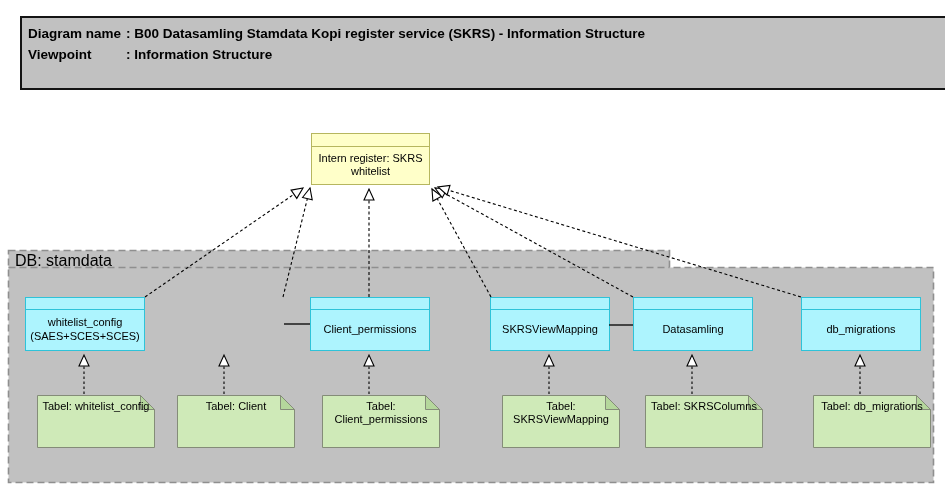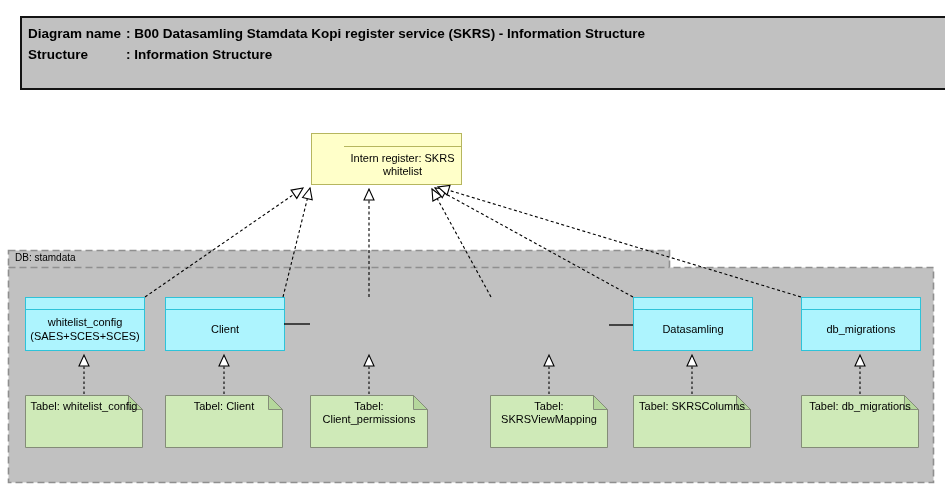--- a/index.html
+++ b/index.html
@@ -14,41 +14,41 @@
   .stage{position:relative;width:945px;height:495px;background:#fff;overflow:hidden;}
 
   
   .hdr{position:absolute;left:8px;top:16px;width:923px;height:65px;
        background:var(--header-fill);border:2px solid #141414;
        padding:5px 0 0 6px;box-sizing:content-box;margin-left:12px;}
   .hdr-row{font-size:13.5px;font-weight:bold;line-height:21px;white-space:nowrap;}
   .hdr-label{display:inline-block;width:98px;}
 
   
-  .container-label{position:absolute;left:15px;top:252px;font-size:10px;}
+  .container-label{position:absolute;left:15px;top:252px;font-size:16px;}
 
   
   .node-label{font-size:11px;line-height:1.22;text-align:center;}
 
   
   .register{position:absolute;left:311px;top:133px;width:117px;height:50px;
-            background:var(--register-fill);border:1px solid var(--register-border);padding-left:32px;}
+            background:var(--register-fill);border:1px solid var(--register-border);}
   .register-head{height:12px;border-bottom:1px solid var(--register-border);}
   .register .node-label{display:flex;align-items:center;justify-content:center;
             height:36px;padding:0 2px;}
 
   
   .entity{position:absolute;top:297px;width:118px;height:52px;
           background:var(--entity-fill);border:1px solid var(--entity-border);}
   .entity-head{height:11px;border-bottom:1px solid var(--entity-border);}
   .entity .node-label{display:flex;align-items:center;justify-content:center;
           height:39px;padding:0 2px;}
 
   
-  .note{position:absolute;top:395px;width:118px;height:53px;}
+  .note{position:absolute;top:395px;width:118px;height:53px;margin-left:12px;}
   .note-shape{position:absolute;left:0;top:0;}
   .note .node-label{position:absolute;left:4px;right:4px;top:5px;}
 
   svg.layer{position:absolute;left:0;top:0;pointer-events:none;}
 </style>
 </head>
 <body>
 
 <div class="stage">
 
@@ -56,36 +56,40 @@
     <polygon points="8.5,250.5 669.5,250.5 669.5,267.5 933.5,267.5 933.5,482.5 8.5,482.5" style="fill:var(--container-fill);stroke:var(--container-border)" stroke-width="1.6" stroke-dasharray="7 4"></polygon>
     <line x1="8.5" y1="267.5" x2="669.5" y2="267.5" style="stroke:var(--container-border)" stroke-width="1.6" stroke-dasharray="7 4"></line>
   </svg>
   <div class="container-label">DB: stamdata</div>
 
   <div class="hdr">
     <div class="hdr-row">
       <span class="hdr-label">Diagram name</span><span>: B00 Datasamling Stamdata Kopi register service (SKRS) - Information Structure</span>
     </div>
     <div class="hdr-row">
-      <span class="hdr-label">Structure</span><span>: Information Structure</span>
+      <span class="hdr-label">Viewpoint</span><span>: Information Structure</span>
     </div>
   </div>
 
   <div class="register">
     <div class="register-head"></div>
     <div class="node-label">Intern register: SKRS whitelist</div>
   </div>
 
   <div class="entity" style="left:25px">
     <div class="entity-head"></div>
     <div class="node-label">whitelist_config (SAES+SCES+SCES)</div>
   </div>
-  <div class="entity" style="left:165px">
+  <div class="entity" style="left:310px">
     <div class="entity-head"></div>
-    <div class="node-label">Client</div>
+    <div class="node-label">Client_permissions</div>
+  </div>
+  <div class="entity" style="left:490px">
+    <div class="entity-head"></div>
+    <div class="node-label">SKRSViewMapping</div>
   </div>
   <div class="entity" style="left:633px">
     <div class="entity-head"></div>
     <div class="node-label">Datasamling</div>
   </div>
   <div class="entity" style="left:801px">
     <div class="entity-head"></div>
     <div class="node-label">db_migrations</div>
   </div>
 

